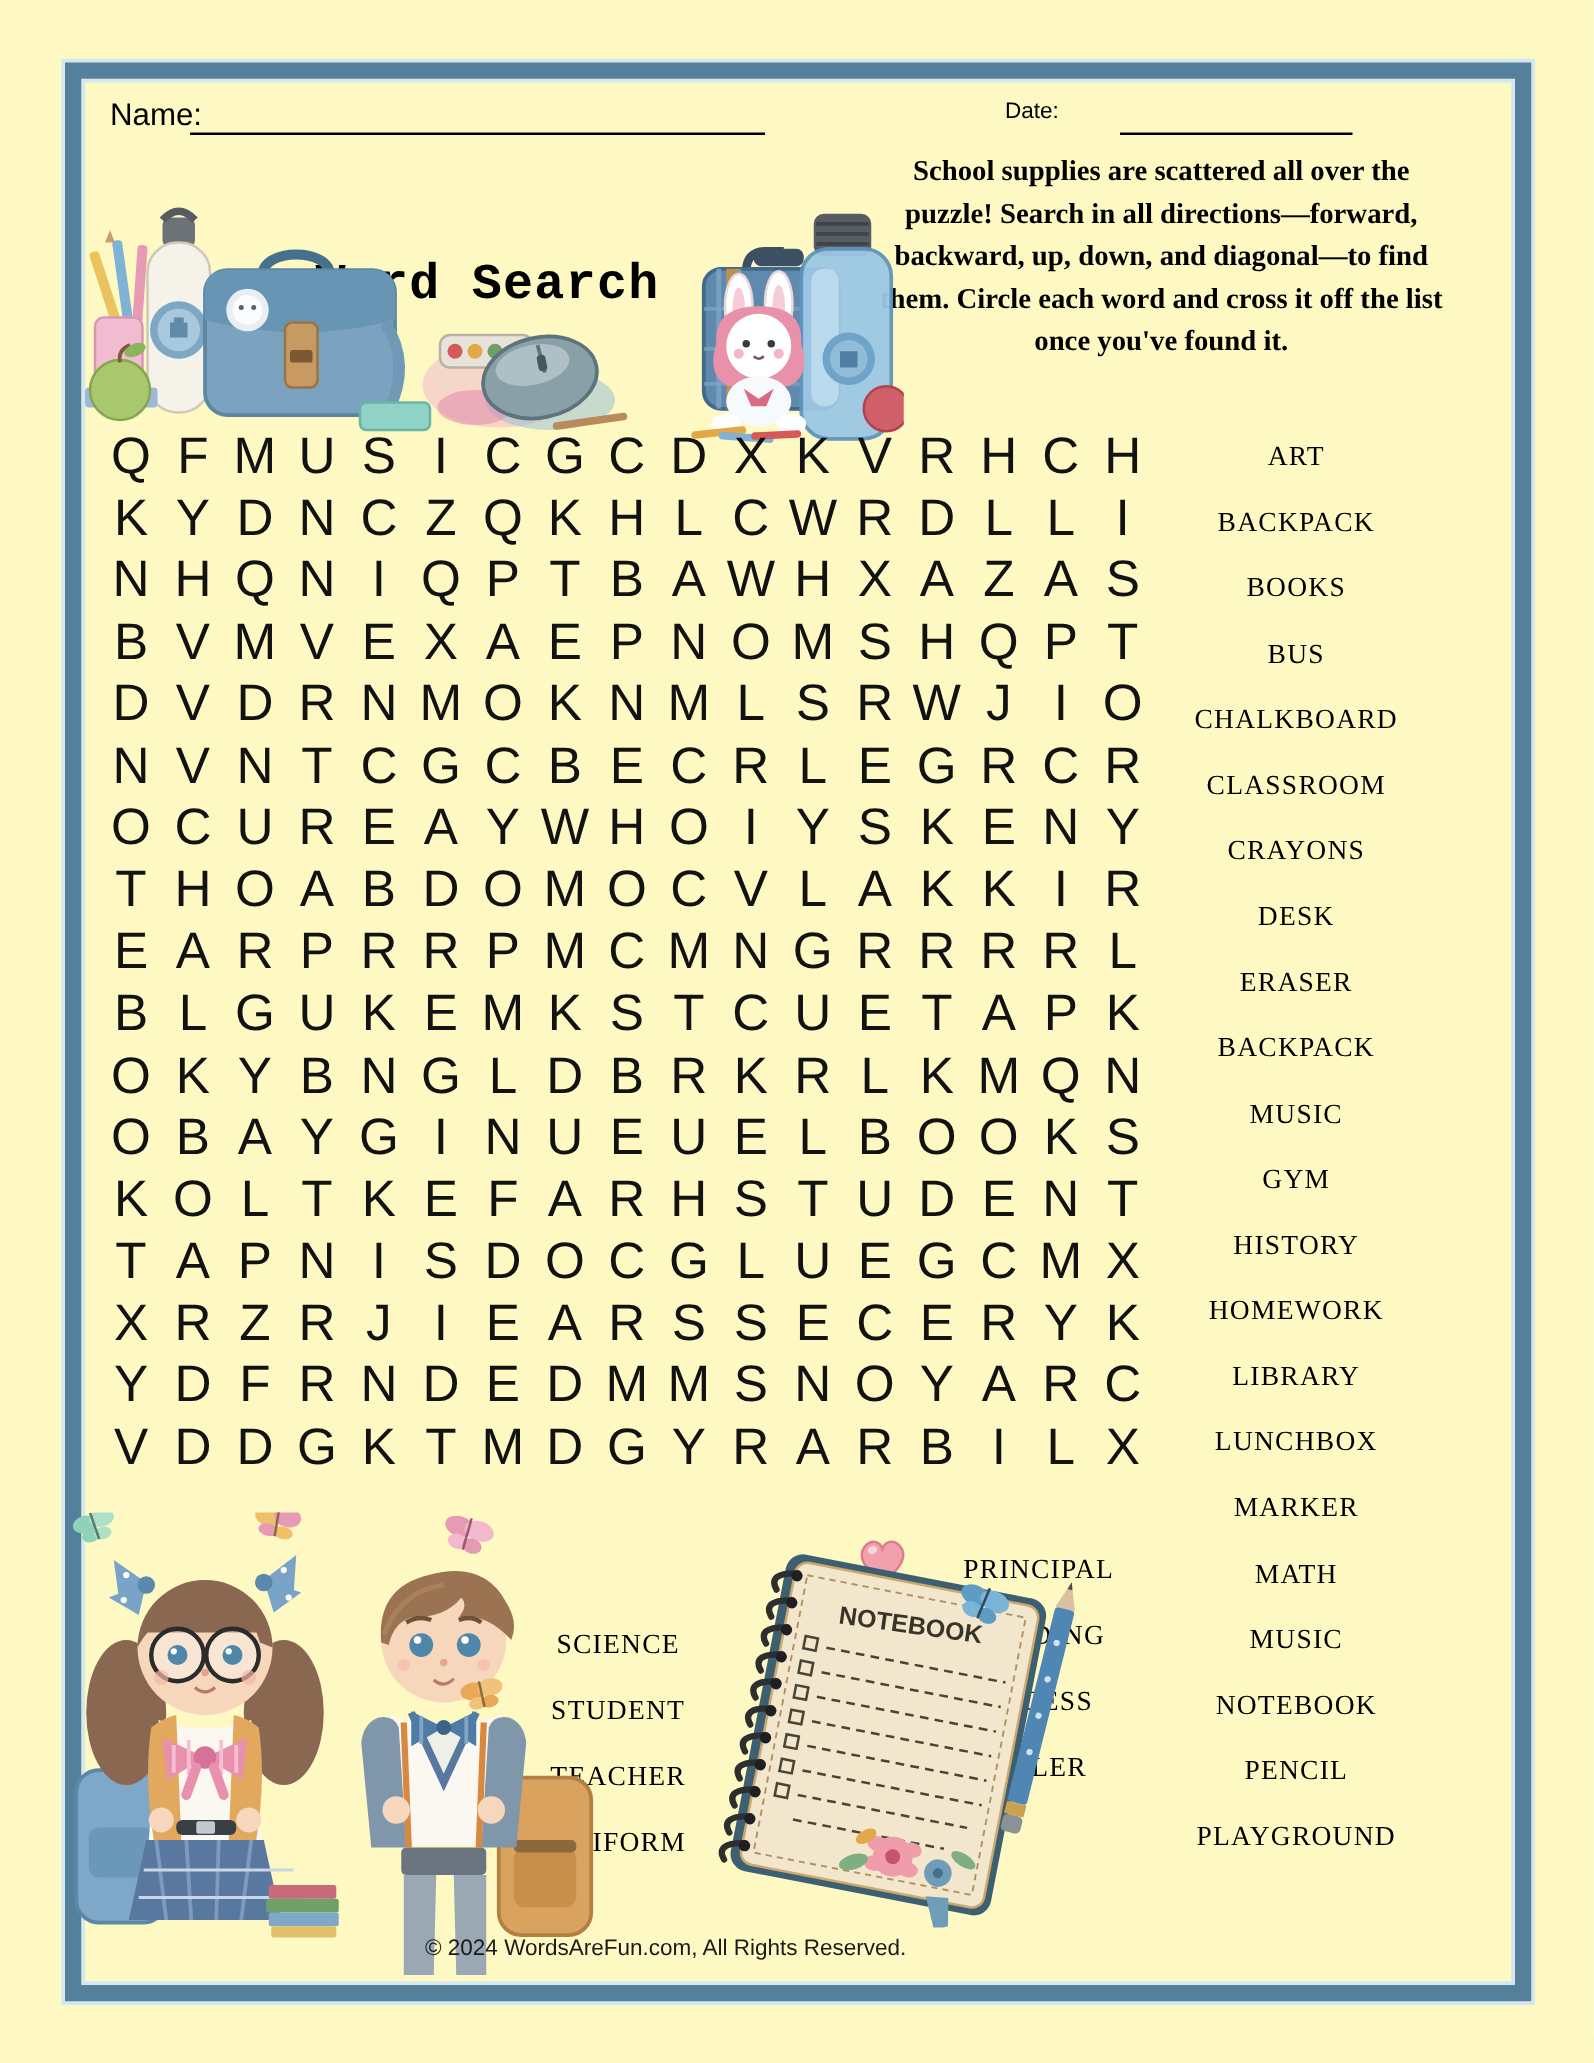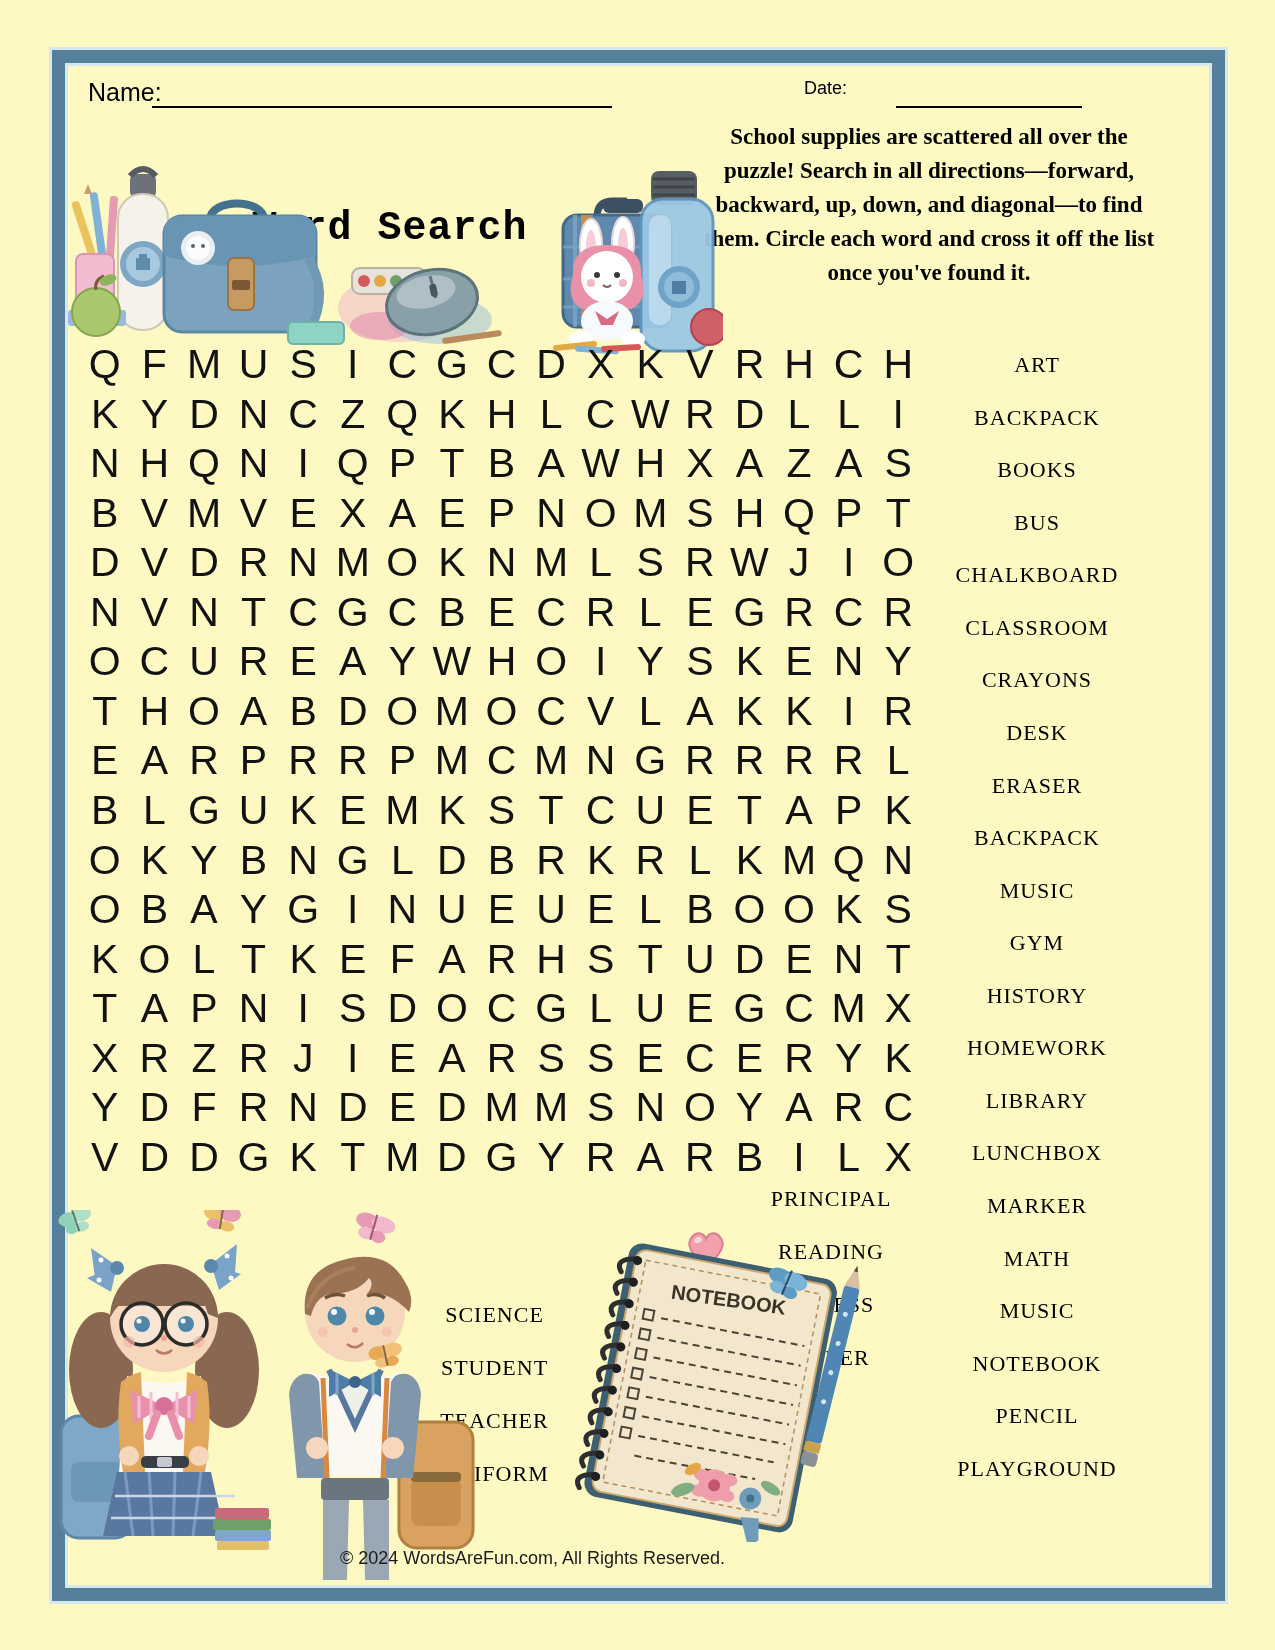--- a/index.html
+++ b/index.html
@@ -22,21 +22,21 @@
   
   .grid{position:absolute;left:80px;top:340px;width:843px;height:842px;
         display:grid;grid-template-columns:repeat(17,1fr);grid-template-rows:repeat(17,1fr);}
   .cell{display:flex;align-items:center;justify-content:center;
         font-family:"Liberation Sans",sans-serif;font-size:41px;color:#121212;}
   
   .wordlist{position:absolute;display:flex;flex-direction:column;
         font-family:"Liberation Serif",serif;font-size:22px;letter-spacing:1px;color:#000;text-align:center;}
   .wordlist .word{white-space:nowrap;}
   .list-right{left:928px;top:352px;width:218px;height:1130px;justify-content:space-between;}
-  .list-middle{left:726px;top:1186px;width:210px;gap:27px;}
+  .list-middle{left:726px;top:1242px;width:210px;gap:27px;}
   .list-left{left:412px;top:1302px;width:165px;gap:27px;justify-content:space-between;}
   
   .footer{position:absolute;left:340px;top:1548px;width:600px;text-align:left;font-size:18px;color:#1a1a1a;}
   
   .illus{position:absolute;}
 </style>
 </head>
 <body>
 
 <div class="page">

